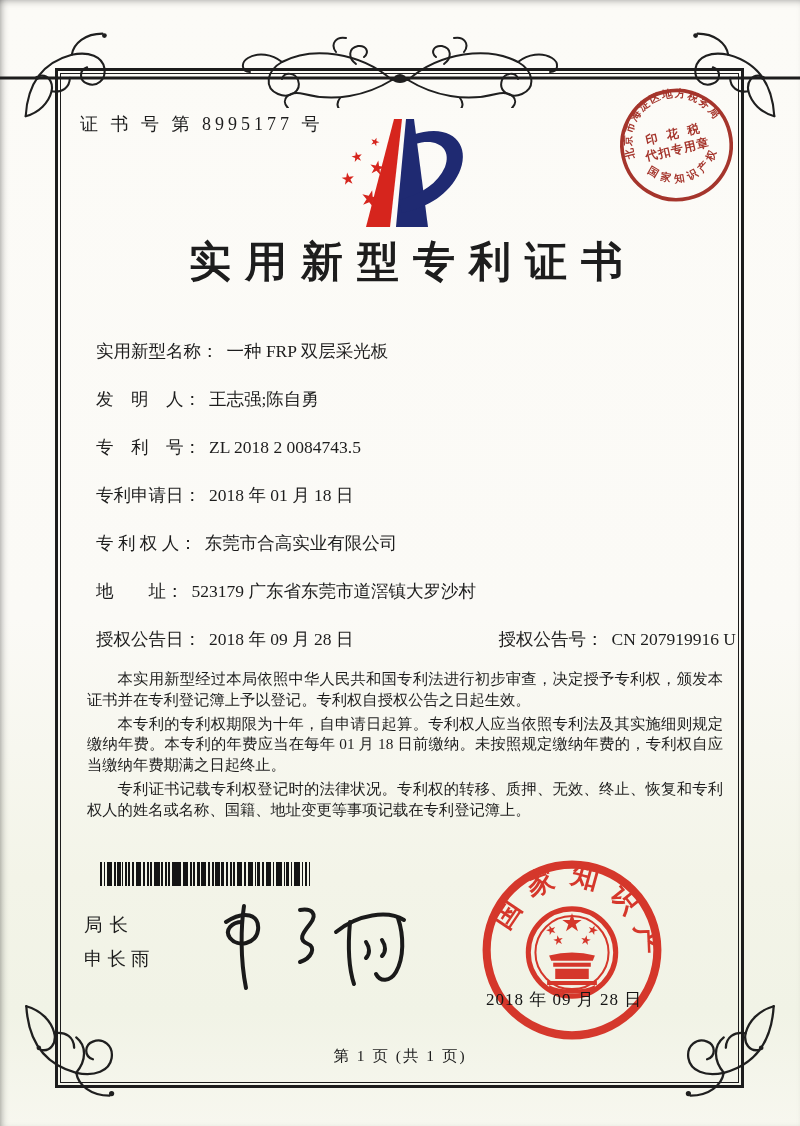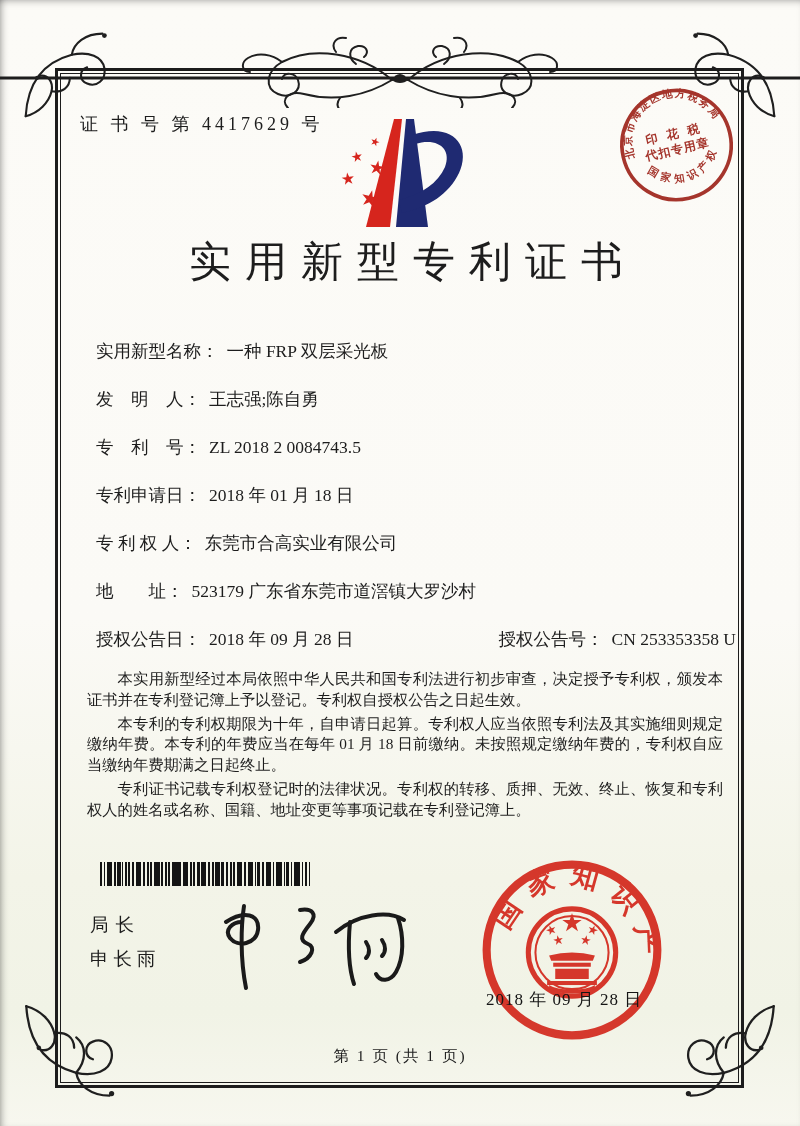--- a/index.html
+++ b/index.html
@@ -9,36 +9,36 @@
     font-family:"Liberation Serif","DejaVu Serif",serif;color:#1d1d1d;
     box-shadow:inset 6px 0 9px -6px rgba(0,0,0,.45), inset 0 6px 9px -6px rgba(0,0,0,.35);
   }
   .abs{position:absolute;}
   
   .frame{position:absolute;left:55px;top:68px;right:56px;bottom:38px;border:3px solid #1c1c1c;pointer-events:none;}
   .frame::after{content:'';position:absolute;inset:2px;border:1px solid #1c1c1c;}
   .cert-no{left:80px;top:112px;font-size:18px;letter-spacing:4px;}
   .logo{left:332px;top:112px;}
   .stamp{left:614px;top:82px;transform:rotate(-13deg);}
-  .title{left:12px;right:0;top:234px;text-align:center;font-size:42px;font-weight:normal;letter-spacing:14px;text-indent:14px;}
+  .title{left:12px;right:0;top:234px;text-align:center;font-size:42px;font-weight:bold;letter-spacing:14px;text-indent:14px;}
   .fields{left:96px;top:338px;right:64px;font-size:17.5px;}
   .field-row{display:flex;line-height:26px;margin-bottom:22px;white-space:nowrap;}
   .field-row:last-child{margin-bottom:0;}
   .field-label{flex:0 0 auto;}
   .field-value{margin-left:8px;text-align:right;}
   .grant-right{margin-left:auto;display:flex;}
   .body-text{left:84px;top:666px;right:74px;font-size:15.3px;line-height:1.36;text-align:justify;}
   .body-text p{margin:3px;text-indent:2em;}
   .barcode{left:100px;top:862px;width:212px;height:24px;
     background:
       repeating-linear-gradient(90deg,#141414 0 1.5px,rgba(0,0,0,0) 1.5px 3.6px),
       repeating-linear-gradient(90deg,#141414 0 2.2px,rgba(0,0,0,0) 2.2px 9.3px),
       repeating-linear-gradient(90deg,rgba(0,0,0,0) 0 17px,#141414 17px 20px);
   }
-  .officer{left:90px;top:916px;font-size:18.5px;line-height:1.0;}
+  .officer{left:84px;top:916px;font-size:18.5px;line-height:1.0;}
   .officer .role{letter-spacing:7px;}
   .officer .name{margin-top:15px;letter-spacing:5px;}
   .signature{left:208px;top:892px;}
   .seal{left:478px;top:856px;width:188px;height:188px;}
   .seal-date{left:486px;top:988px;width:180px;font-size:17px;letter-spacing:1px;color:#151515;white-space:nowrap;}
   .footer{left:0;right:0;top:1046px;text-align:center;font-size:15.5px;letter-spacing:2px;}
   .ornament{pointer-events:none;}
 </style>
 </head>
 <body>
@@ -109,21 +109,21 @@
       <path d="M8,94 C22,90 32,80 35,68 C37,58 31,50 22,52"></path>
       <path d="M35,68 C46,70 54,64 54,54"></path>
       <path d="M56,30 C66,42 66,56 56,64"></path>
       <circle cx="90" cy="10" r="2.5" fill="#1f1f1f" stroke="none"></circle>
       <circle cx="20" cy="54" r="2.2" fill="#1f1f1f" stroke="none"></circle>
     </g>
   </svg>
 
   <div class="frame"></div>
 
-  <div class="abs cert-no">证 书 号 第 4417629 号</div>
+  <div class="abs cert-no">证 书 号 第 8995177 号</div>
 
   <div class="abs stamp">
     <svg width="126" height="126" viewBox="0 0 120 120">
       <circle cx="60" cy="60" r="52" fill="none" stroke="#a5352c" stroke-width="3.5"></circle>
       <defs>
         <path id="stampTopArc" d="M 20.6,70.6 A 42,42 0 1 1 99.4,70.6"></path>
         <path id="stampBottomArc" d="M 21.5,68 A 41,41 0 0 0 98.5,68"></path>
       </defs>
       <text font-size="10" fill="#a5352c" letter-spacing="1.6" font-family="Liberation Serif, serif" font-weight="bold">
         <textPath href="#stampTopArc" startOffset="5%">北京市海淀区地方税务局</textPath>
@@ -177,21 +177,21 @@
     </div>
     <div class="field-row">
       <span class="field-label">地　　址：</span>
       <span class="field-value">523179 广东省东莞市道滘镇大罗沙村</span>
     </div>
     <div class="field-row">
       <span class="field-label">授权公告日：</span>
       <span class="field-value">2018 年 09 月 28 日</span>
       <span class="grant-right">
         <span class="field-label">授权公告号：</span>
-        <span class="field-value">CN 253353358 U</span>
+        <span class="field-value">CN 207919916 U</span>
       </span>
     </div>
   </div>
 
   <div class="abs body-text">
     <p>本实用新型经过本局依照中华人民共和国专利法进行初步审查，决定授予专利权，颁发本证书并在专利登记簿上予以登记。专利权自授权公告之日起生效。</p>
     <p>本专利的专利权期限为十年，自申请日起算。专利权人应当依照专利法及其实施细则规定缴纳年费。本专利的年费应当在每年 01 月 18 日前缴纳。未按照规定缴纳年费的，专利权自应当缴纳年费期满之日起终止。</p>
     <p>专利证书记载专利权登记时的法律状况。专利权的转移、质押、无效、终止、恢复和专利权人的姓名或名称、国籍、地址变更等事项记载在专利登记簿上。</p>
   </div>
 

